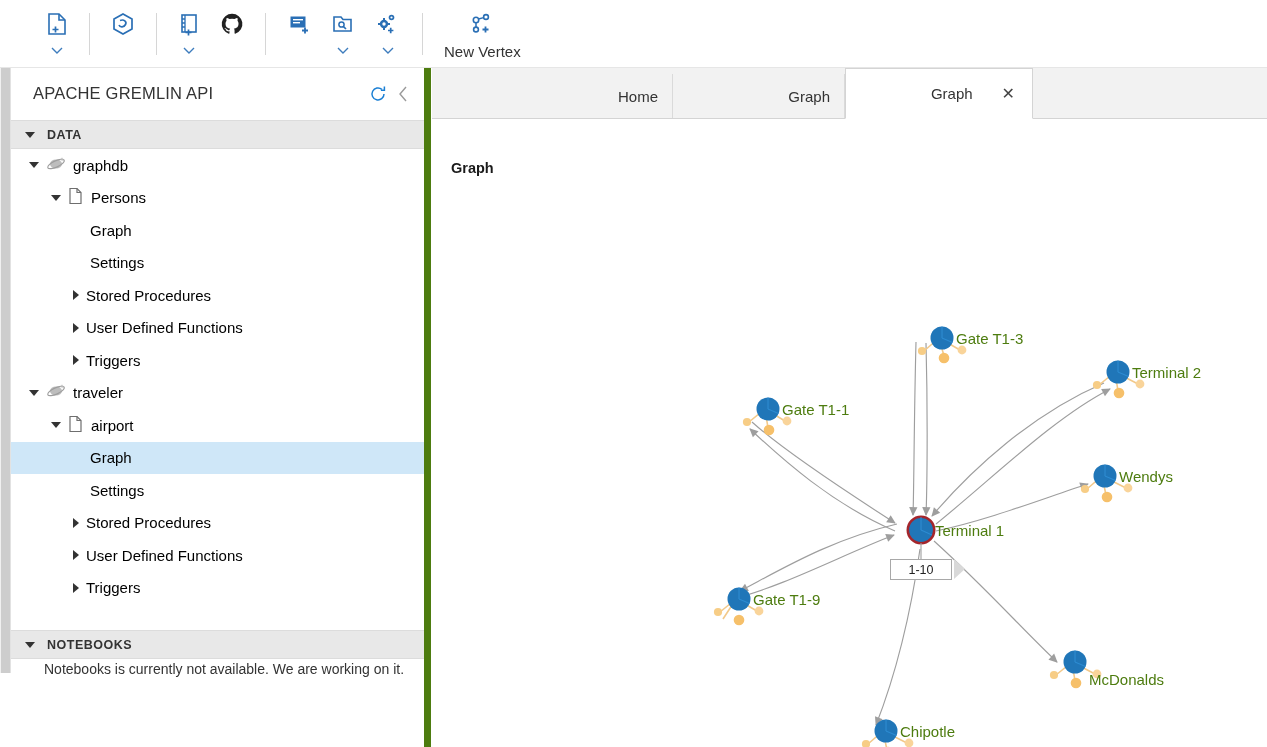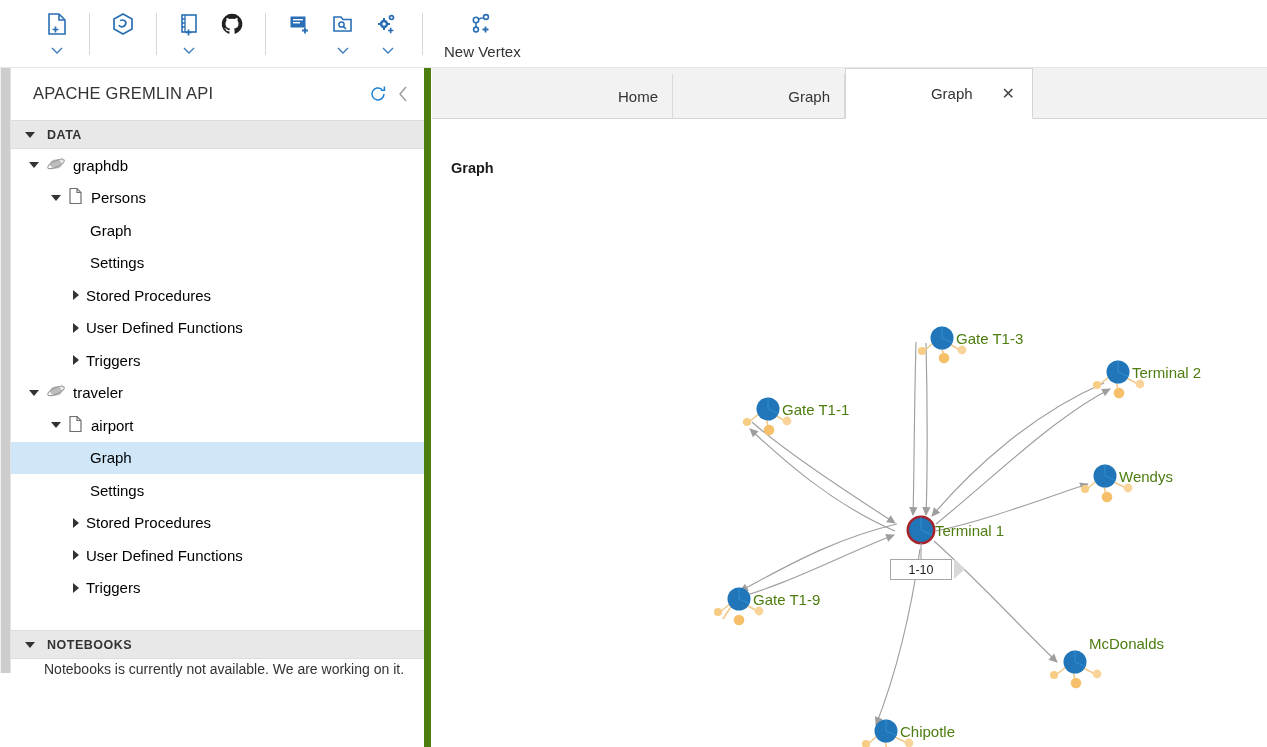--- a/index.html
+++ b/index.html
@@ -576,21 +576,21 @@
           </g>
         </g>
 
         <line x1="489" y1="424" x2="489" y2="440" stroke="#9e9e9e" stroke-width="1.1"></line>
       </svg>
 
       <div class="node-label" style="left:524px; top:211px;">Gate T1-3</div>
       <div class="node-label" style="left:350px; top:282px;">Gate T1-1</div>
       <div class="node-label" style="left:700px; top:245px;">Terminal 2</div>
       <div class="node-label" style="left:687px; top:349px;">Wendys</div>
-      <div class="node-label" style="left:657px; top:516px;">McDonalds</div>
+      <div class="node-label" style="left:657px; top:552px;">McDonalds</div>
       <div class="node-label" style="left:468px; top:604px;">Chipotle</div>
       <div class="node-label" style="left:321px; top:472px;">Gate T1-9</div>
       <div class="node-label" style="left:503px; top:403px;">Terminal 1</div>
 
       <div class="pager" style="left:458px; top:440px;">1-10</div>
       <div class="pager-next" style="left:522px; top:440px;"></div>
     </div>
   </div>
 </div>
 

